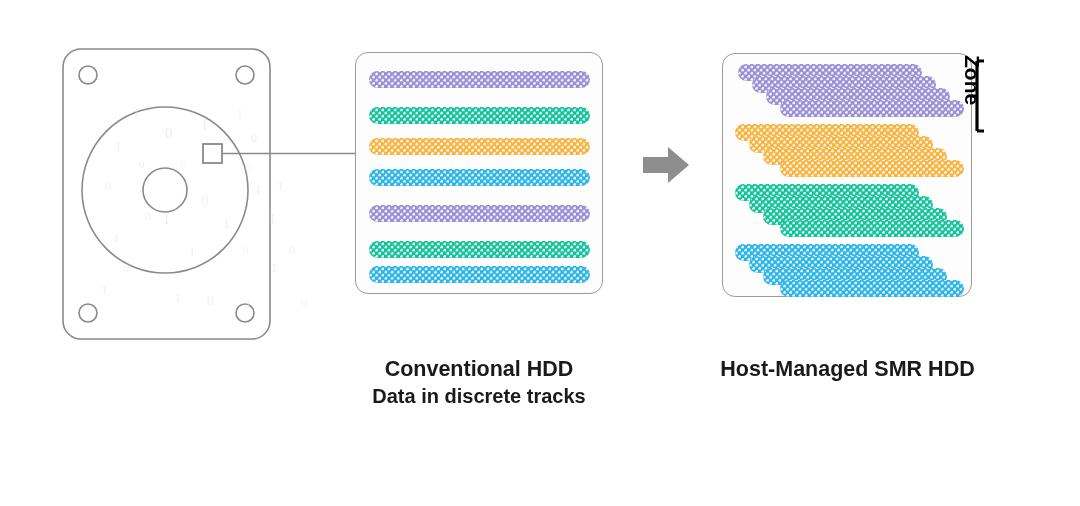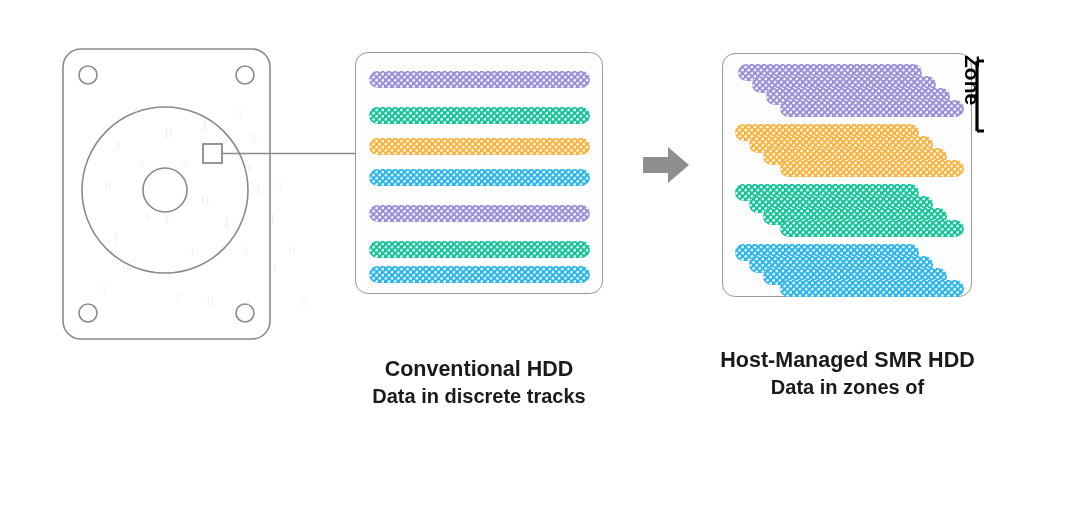--- a/index.html
+++ b/index.html
@@ -127,21 +127,21 @@
     font-weight: bold;
     line-height: 27px;
   }
   #caption-conventional {
     left: 339px;
     top: 355px;
     width: 280px;
   }
   #caption-smr {
     left: 685px;
-    top: 346px;
+    top: 355px;
     width: 325px;
   }
 </style>
 </head>
 <body>
 
 <div id="stage">
 
   <div class="drive-wrap">
     <svg class="drive-svg" width="330" height="310" viewBox="0 0 330 310">
@@ -249,16 +249,15 @@
     <div class="zone-label">Zone</div>
   </div>
 
   <div class="caption" id="caption-conventional">
     <div class="caption-title">Conventional HDD</div>
     <div class="caption-sub">Data in discrete tracks</div>
   </div>
 
   <div class="caption" id="caption-smr">
     <div class="caption-title">Host-Managed SMR HDD</div>
-    <div class="caption-sub">Data in zones of</div>
   </div>
 
 </div>
 
 </body></html>

